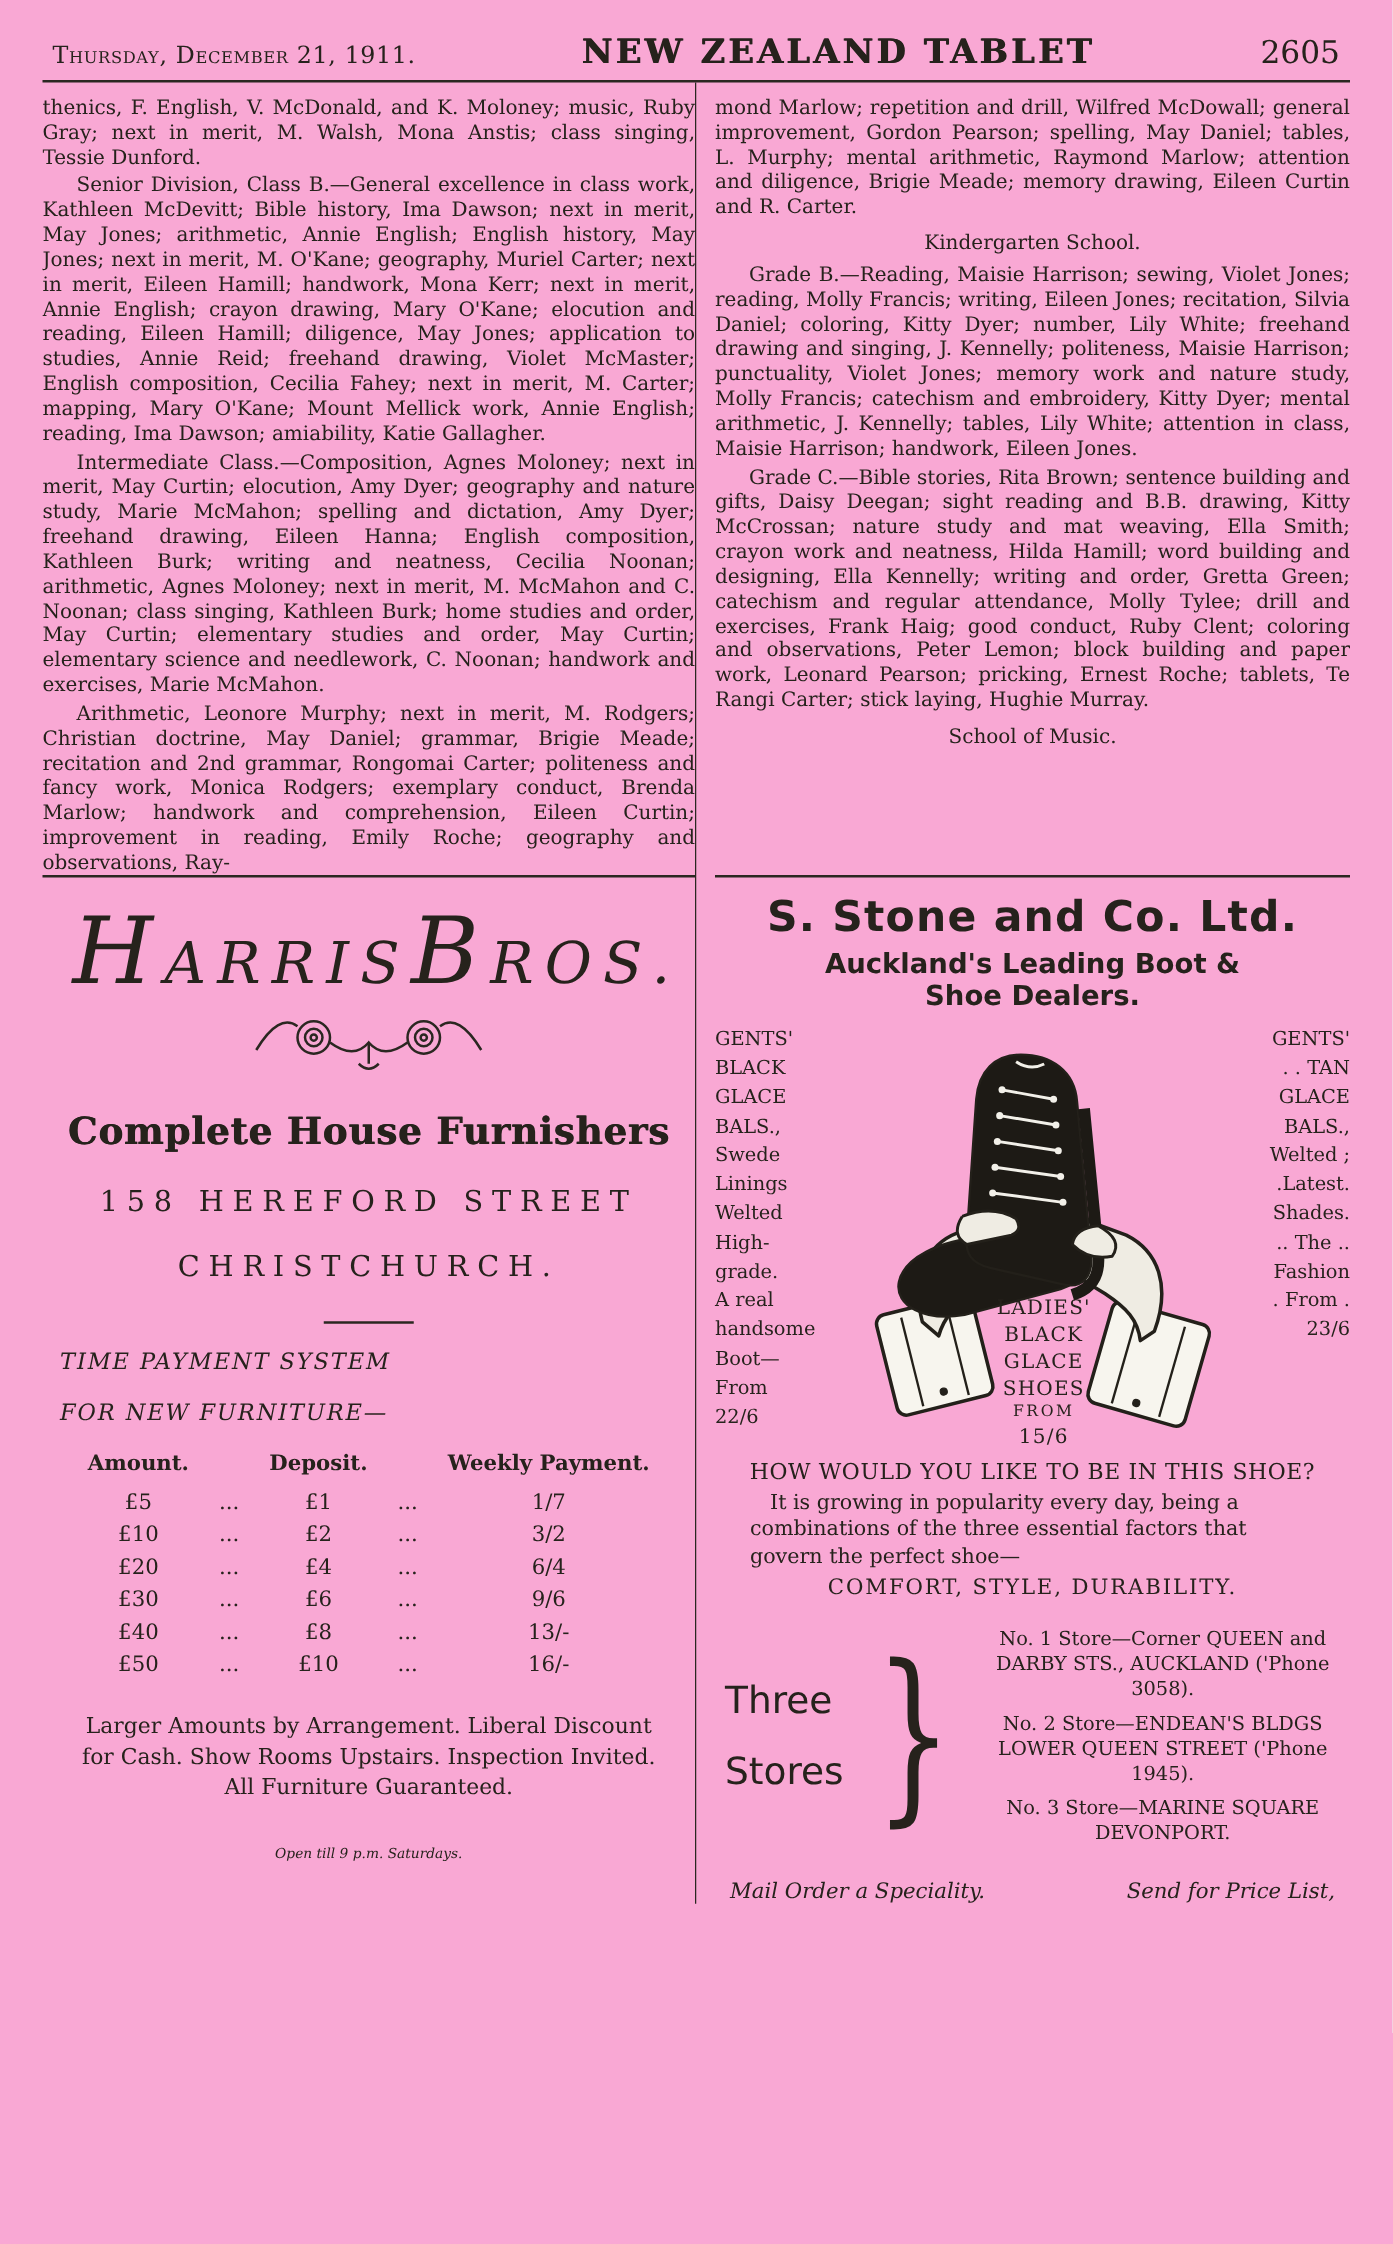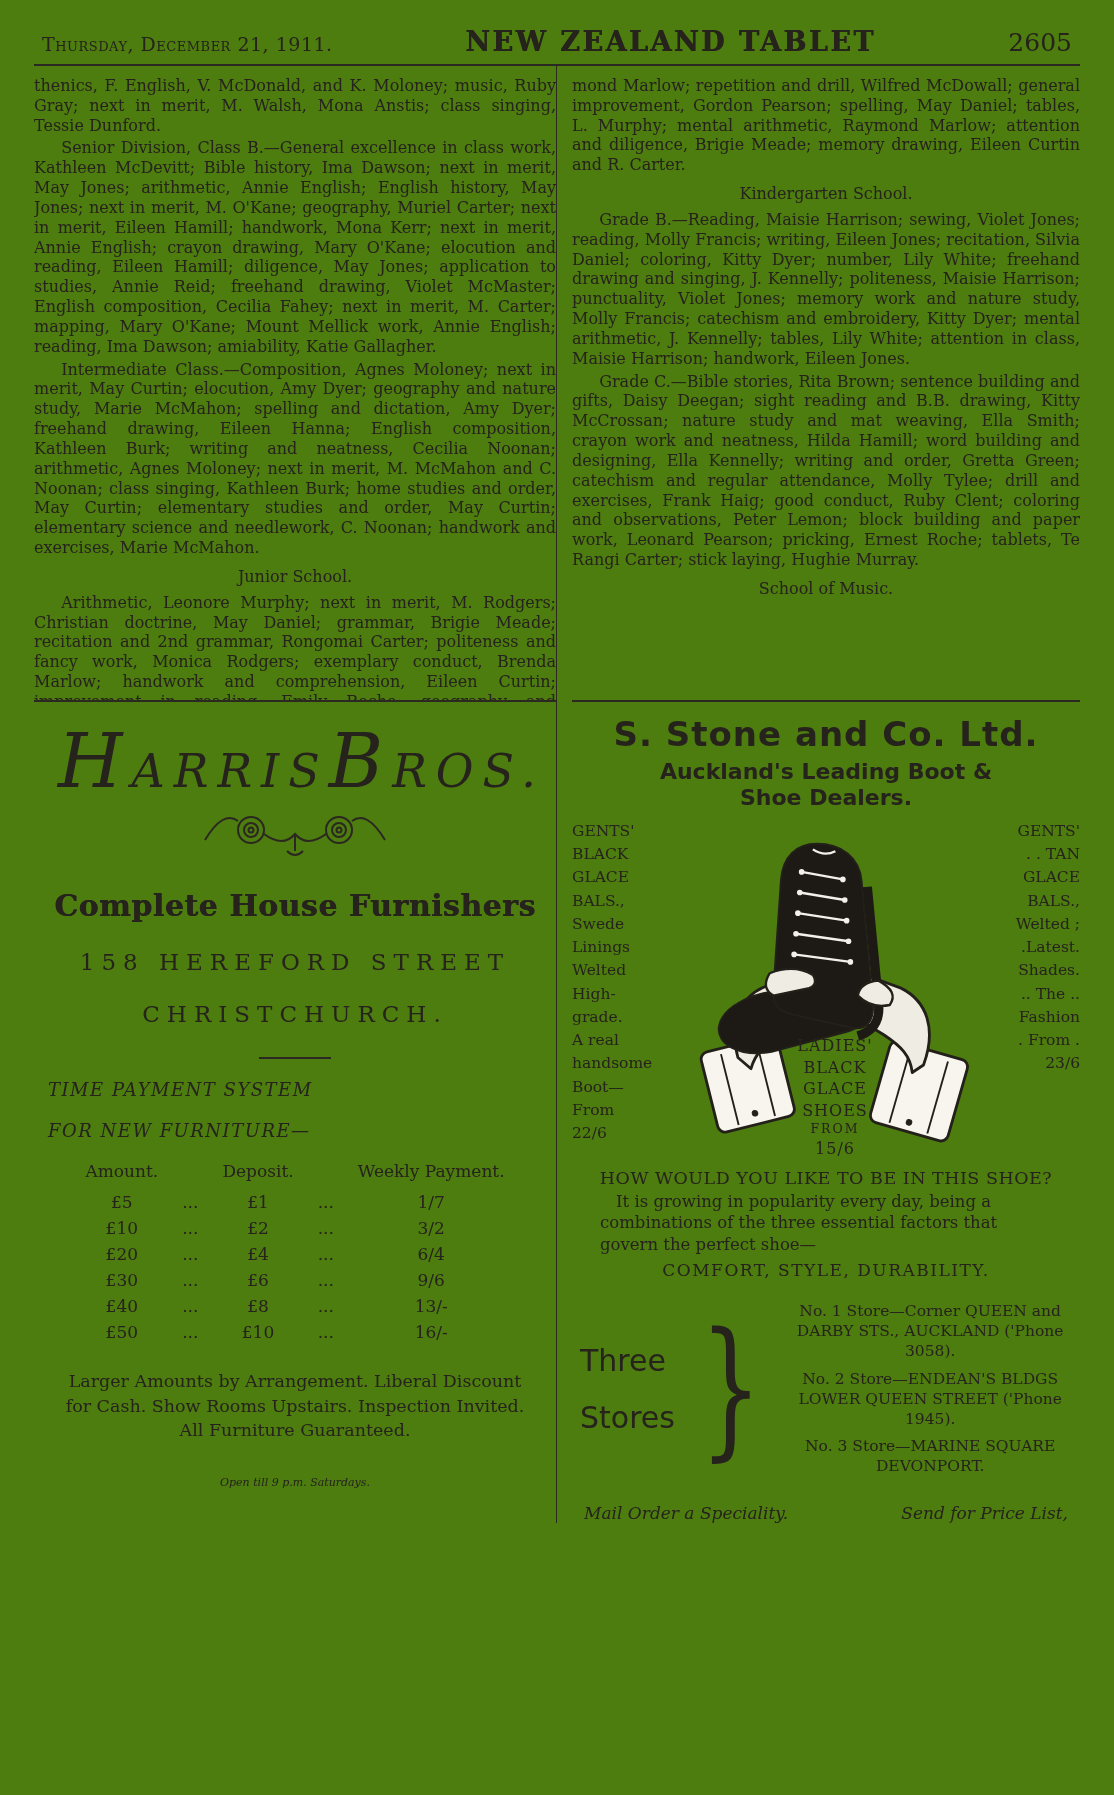--- a/index.html
+++ b/index.html
@@ -1,19 +1,19 @@
 <!DOCTYPE html>
 <html><head>
 <meta charset="utf-8">
 <style>
   * { box-sizing: border-box; }
   html, body { margin: 0; padding: 0; background: #f2f0e9; }
   .page {
     width: 1114px; height: 1795px; margin: 0 auto; overflow: hidden;
-    background: #4d7c0f; color: #26221c; position: relative;
+    background: #f9a8d4; color: #26221c; position: relative;
     font-family: "DejaVu Serif", "Liberation Serif", serif;
     padding: 20px 34px 0;
   }
   
   .masthead { display: flex; align-items: baseline; justify-content: space-between; padding: 6px 8px 7px; }
   .m-date { font-variant: small-caps; font-size: 19px; letter-spacing: .5px; }
   .m-title { font-size: 27px; font-weight: bold; letter-spacing: 2.5px; text-shadow: .6px 0 currentColor; }
   .m-page { font-size: 25px; }
   .head-rule { border-top: 2px solid #2b2721; }
   
@@ -31,21 +31,21 @@
   .harris { text-align: center; padding-top: 16px; }
   .harris-title { display: flex; justify-content: space-between; align-items: baseline; padding: 0 24px; }
   .big-word { display: inline-block; font-size: 46px; letter-spacing: 9px; font-style: italic; }
   .big-word::first-letter { font-size: 74px; }
   .flourish { margin: 0 auto; display: block; }
   .harris-sub { font-size: 30px; font-weight: bold; letter-spacing: .5px; margin-top: 26px; text-shadow: .5px 0 currentColor; }
   .harris-addr { font-size: 23px; letter-spacing: 7px; margin-top: 26px; }
   .short-rule { width: 72px; border-top: 2px solid #2b2721; margin: 30px auto 18px; }
   .harris-italic { font-style: italic; font-size: 18px; letter-spacing: 1.5px; text-align: left; padding-left: 14px; margin-top: 20px; }
   .pay-table { margin: 16px auto 0; border-collapse: collapse; font-size: 17px; }
-  .pay-table th { font-weight: normal; padding: 4px 12px 8px; margin-top: 47px; }
+  .pay-table th { font-weight: bold; padding: 4px 12px 8px; margin-top: 47px; }
   .pay-table td { padding: 3px 12px; text-align: center; }
   .harris-terms { font-size: 17.5px; width: 470px; margin: 24px auto 0; line-height: 1.4; }
   .harris-hours { font-style: italic; font-size: 11px; margin-top: 33px; }
   
   .stone { text-align: center; padding-top: 12px; }
   .stone-title { font-family: "DejaVu Sans", "Liberation Sans", sans-serif; font-weight: bold; font-size: 34px; letter-spacing: 1px; }
   .stone-sub { font-family: "DejaVu Sans", "Liberation Sans", sans-serif; font-weight: bold; font-size: 22px; width: 400px; margin: 5px auto 0; line-height: 1.2; }
   .stone-mid { display: flex; justify-content: space-between; margin-top: 8px; text-align: left; }
   .note { font-size: 15.5px; line-height: 1.5; width: 96px; }
   .note.rightside { text-align: right; }
@@ -75,21 +75,20 @@
   </header>
   <div class="head-rule"></div>
 
   <div class="content">
 
     <div class="half lh">
       <section class="article" id="col-left">
           <p class="para cont">thenics, F. English, V. McDonald, and K. Moloney; music, Ruby Gray; next in merit, M. Walsh, Mona Anstis; class singing, Tessie Dunford.</p>
           <p class="para">Senior Division, Class B.—General excellence in class work, Kathleen McDevitt; Bible history, Ima Dawson; next in merit, May Jones; arithmetic, Annie English; English history, May Jones; next in merit, M. O'Kane; geography, Muriel Carter; next in merit, Eileen Hamill; handwork, Mona Kerr; next in merit, Annie English; crayon drawing, Mary O'Kane; elocution and reading, Eileen Hamill; diligence, May Jones; application to studies, Annie Reid; freehand drawing, Violet McMaster; English composition, Cecilia Fahey; next in merit, M. Carter; mapping, Mary O'Kane; Mount Mellick work, Annie English; reading, Ima Dawson; amiability, Katie Gallagher.</p>
           <p class="para">Intermediate Class.—Composition, Agnes Moloney; next in merit, May Curtin; elocution, Amy Dyer; geography and nature study, Marie McMahon; spelling and dictation, Amy Dyer; freehand drawing, Eileen Hanna; English composition, Kathleen Burk; writing and neatness, Cecilia Noonan; arithmetic, Agnes Moloney; next in merit, M. McMahon and C. Noonan; class singing, Kathleen Burk; home studies and order, May Curtin; elementary studies and order, May Curtin; elementary science and needlework, C. Noonan; handwork and exercises, Marie McMahon.</p>
-          <h3 class="subhead">Junior School.</h3>
           <p class="para">Arithmetic, Leonore Murphy; next in merit, M. Rodgers; Christian doctrine, May Daniel; grammar, Brigie Meade; recitation and 2nd grammar, Rongomai Carter; politeness and fancy work, Monica Rodgers; exemplary conduct, Brenda Marlow; handwork and comprehension, Eileen Curtin; improvement in reading, Emily Roche; geography and observations, Ray-</p>
         </section>
       <div class="mid-rule"></div>
 
       <section class="ad harris">
         <div class="harris-title">
           <span class="big-word">HARRIS</span>
           <span class="big-word">BROS.</span>
         </div>
         <svg class="flourish" width="200" height="58" viewBox="0 0 200 58">

